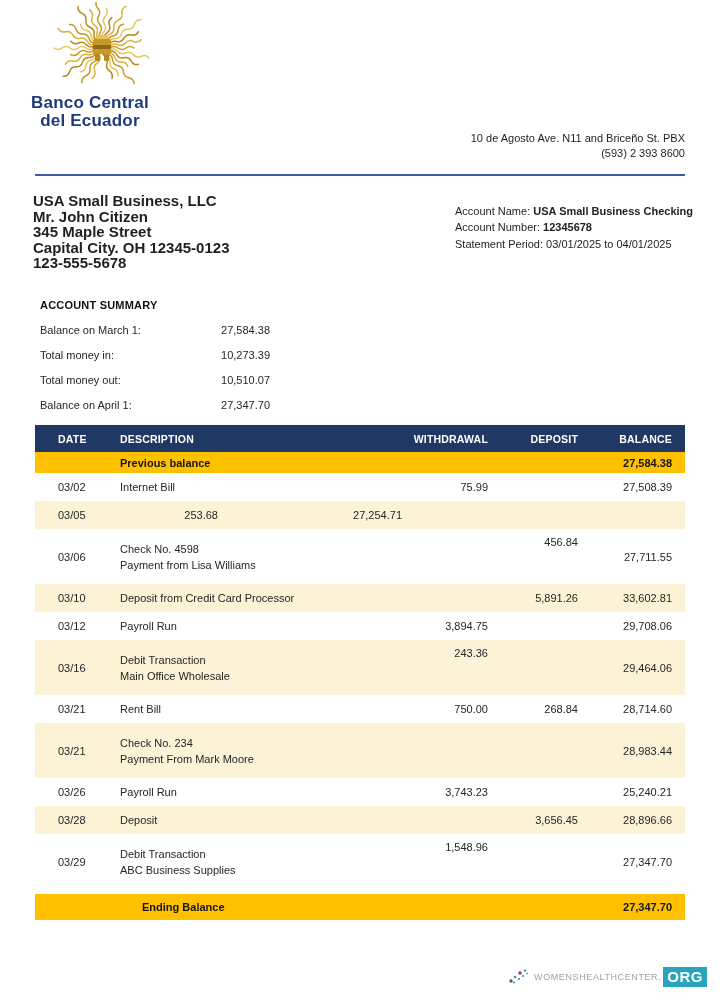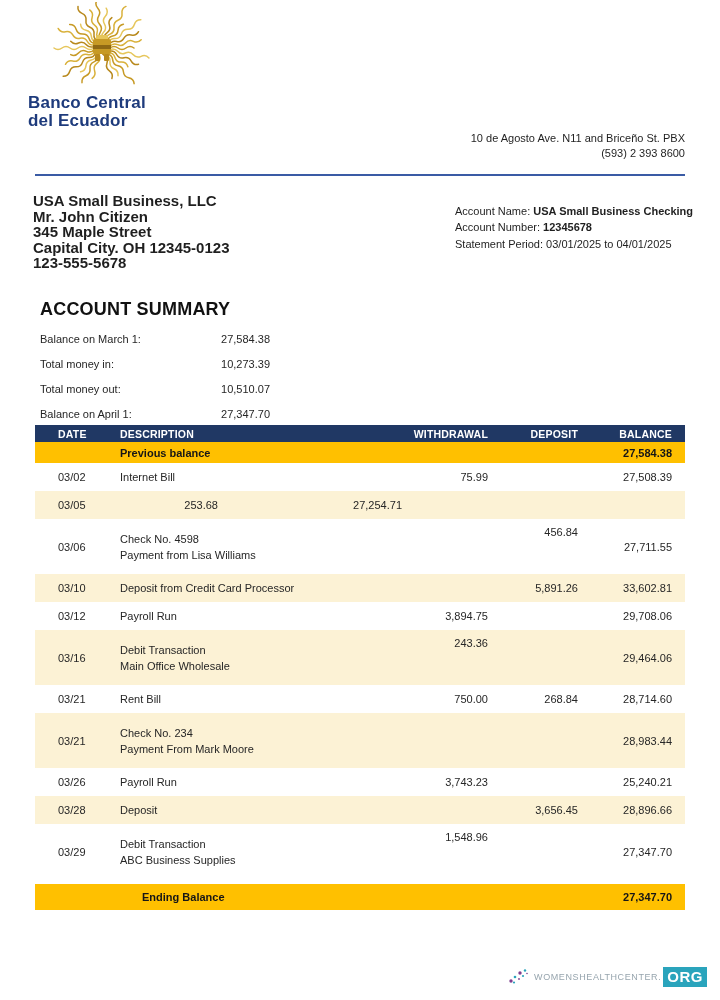--- a/index.html
+++ b/index.html
@@ -5,22 +5,22 @@
   html,body { margin:0; padding:0; background:#e8e8e8; }
   .page {
     position:relative; width:720px; height:1000px; margin:0 auto;
     background:#ffffff; overflow:hidden;
     font-family:"Liberation Sans", sans-serif; color:#262626;
   }
 
   
   .logo-wrap { position:absolute; left:40px; top:2px; width:136px; height:92px; }
   .brand-name {
-    position:absolute; left:28px; top:94px; width:156px;
-    text-align:left; font-weight:bold; font-size:17px; line-height:18px;
+    position:absolute; left:12px; top:94px; width:156px;
+    text-align:center; font-weight:bold; font-size:17px; line-height:18px;
     color:#1E3B7C; letter-spacing:0.2px;
   }
   .addr {
     position:absolute; right:35px; top:131px; text-align:right;
     font-size:11px; line-height:15px; color:#1f1f1f;
   }
   .rule { position:absolute; left:35px; right:35px; top:174px; border-top:2px solid #3A5BA5; }
 
   
   .customer {
@@ -29,37 +29,37 @@
   }
   .acct {
     position:absolute; left:455px; top:203px;
     font-size:11px; line-height:16px; color:#1f1f1f;
   }
   .acct .val { font-weight:bold; }
   .acct .period { margin-top:1px; }
 
   
   .summary { position:absolute; left:40px; top:299px; font-size:11px; }
-  .summary h2 { margin:0 0 11px 0; font-size:18px; letter-spacing:0.2px; color:#111; }
+  .summary h2 { margin:0 0 11px 0; font-size:11px; letter-spacing:0.2px; color:#111; }
   .summary .srow { line-height:17px;margin-top:8px; }
   .summary .slabel { display:inline-block; width:178px; }
 
   
   .txn { position:absolute; left:35px; top:425px; width:650px; font-size:11px; }
   .trow, .thead, .goldrow { display:flex; align-items:center; }
   .c { box-sizing:border-box; }
   .c.date { width:85px; padding-left:23px; }
   .c.desc { flex:1; padding-right:6px; }
   .c.wd   { width:100px; text-align:right; padding-right:2px; }
   .c.dep  { width:88px;  text-align:right; }
   .c.bal  { width:107px; text-align:right; padding-right:13px; }
 
   .thead {
     background:#203864; color:#ffffff; font-weight:bold;
-    font-size:10.5px; height:17px; letter-spacing:0.2px;
+    font-size:10.5px; height:27px; letter-spacing:0.2px;
   }
   .goldrow { background:#FFC000; font-weight:bold; color:#161616; }
   .goldrow.prev { height:21px; }
   .goldrow.end  { height:26px; margin-top:5px;padding-left:22px; }
 
   .trow { min-height:28px; background:#ffffff; }
   .trow.shaded { background:#FCF2D5; }
   .trow.two { height:55px; }
   .trow.two .c.wd, .trow.two .c.dep { align-self:flex-start; padding-top:7px;text-align:right; }
   .desc .detail { display:block; margin-top:4px; }

